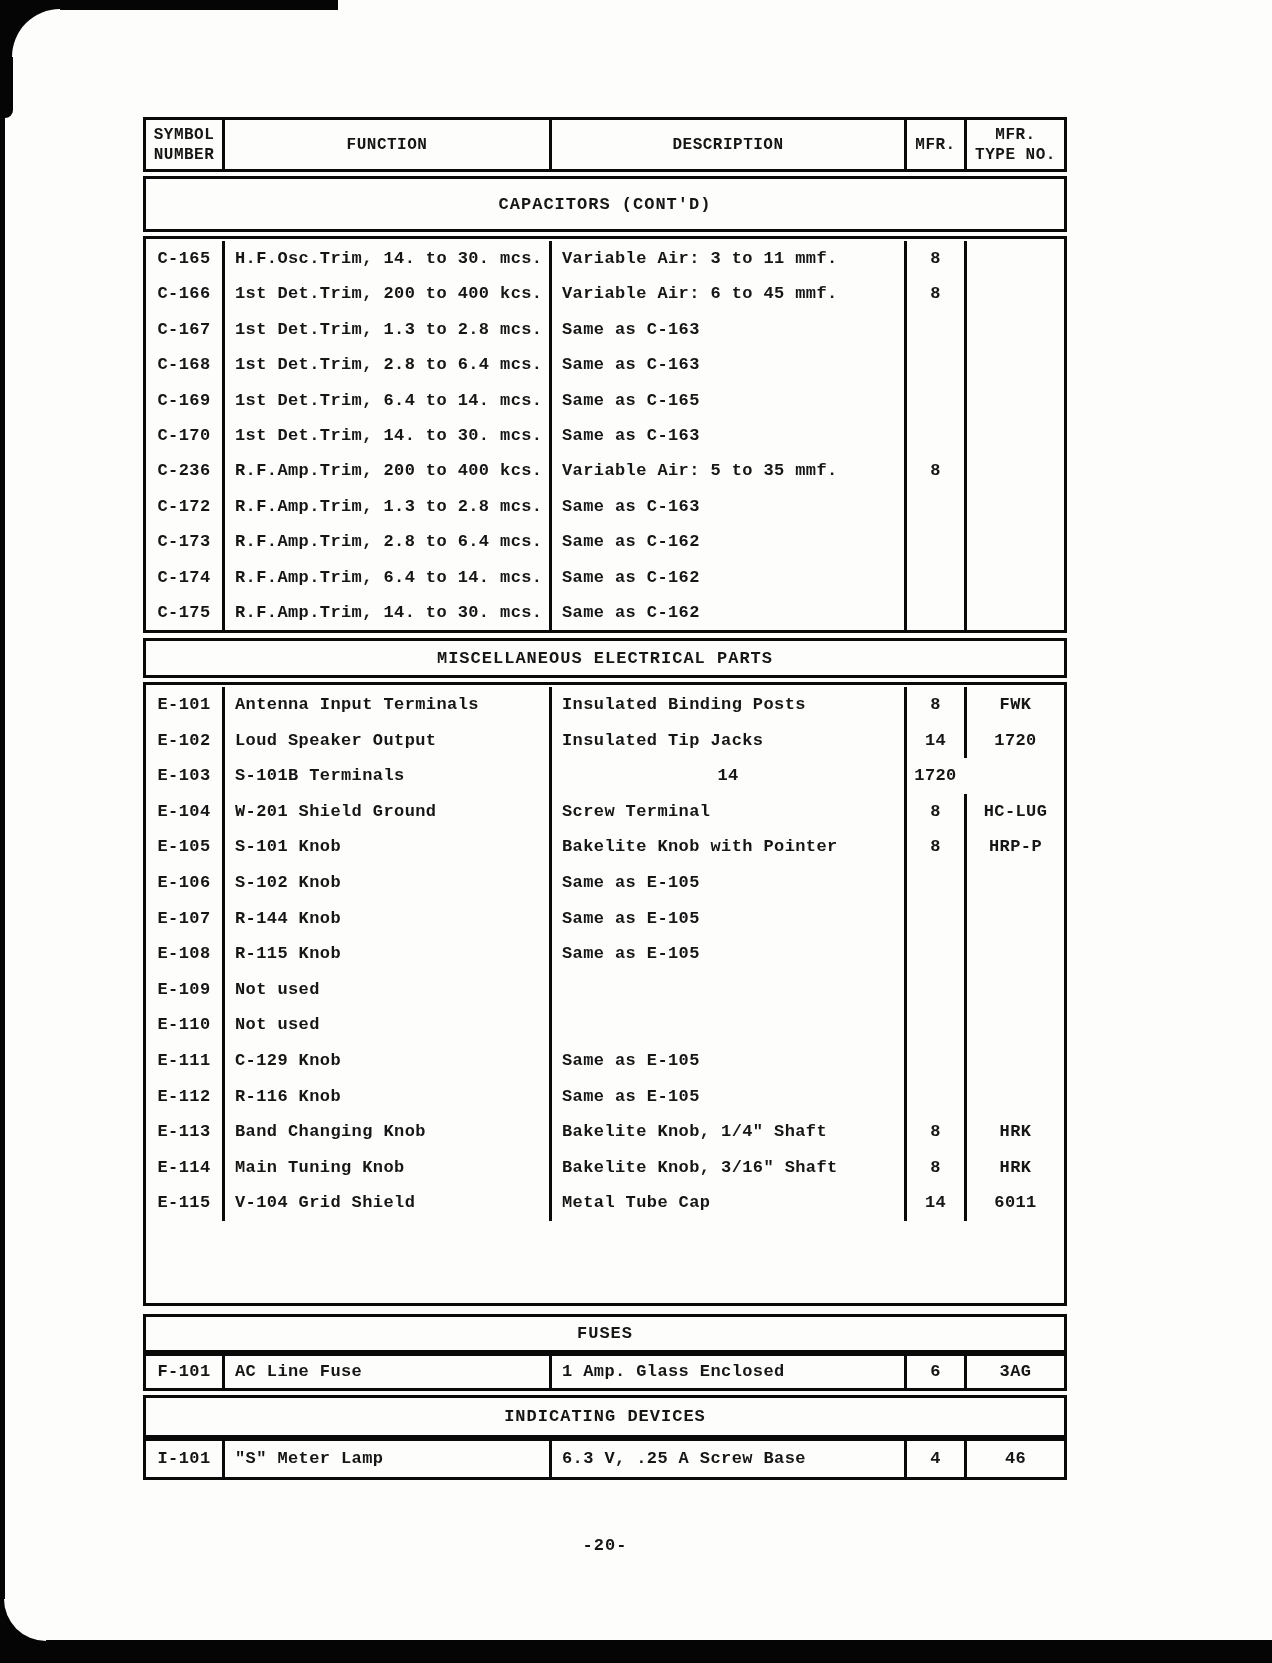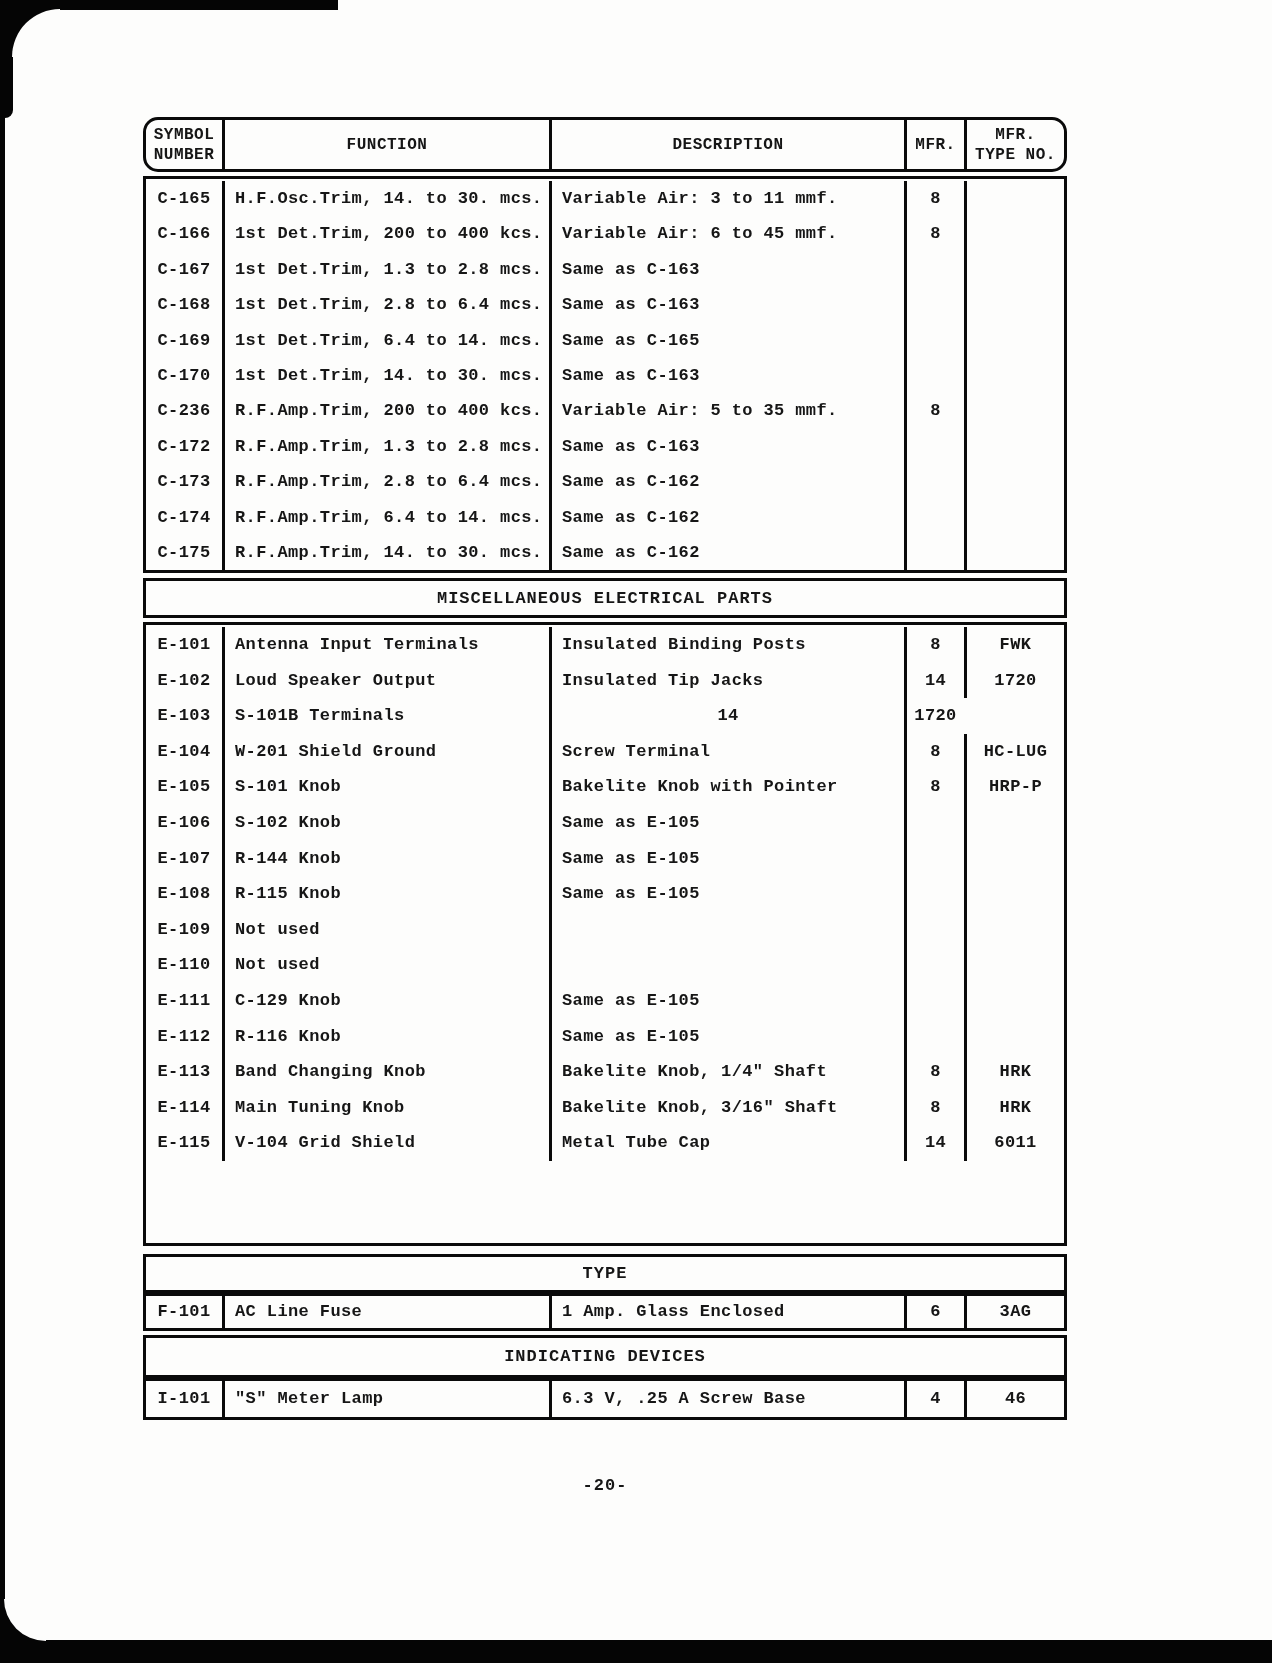--- a/index.html
+++ b/index.html
@@ -28,21 +28,21 @@
   }
   .doc *{box-sizing:border-box;}
   .head-box,.band,.rows-box{
     border:3px solid #0a0a0a;background:transparent;
   }
   .head-box{
     height:55px;margin-bottom:4px;
     display:grid;grid-template-columns:76px 327px 355px 60px 1fr;
     align-items:center;text-align:center;
     font-size:16px;font-weight:700;line-height:1.25;
-    white-space:pre-line;letter-spacing:0.5px;border-radius:15px;
+    white-space:pre-line;letter-spacing:0.5px;
   }
   .head-box .hcell{height:100%;display:flex;align-items:center;justify-content:center;}
   .head-box .hcell + .hcell{border-left:3px solid #0a0a0a;}
   .band{
     display:flex;align-items:center;justify-content:center;
     font-size:17px;font-weight:700;letter-spacing:1px;
   }
   .sec-0 .band{height:56px;margin-bottom:4px;}
   .sec-1 .band{height:40px;margin-bottom:4px;}
   .sec-2 .band{height:39px;margin-bottom:0;}
@@ -88,20 +88,21 @@
       <div class="hcell">SYMBOL
 NUMBER</div>
       <div class="hcell">FUNCTION</div>
       <div class="hcell">DESCRIPTION</div>
       <div class="hcell">MFR.</div>
       <div class="hcell">MFR.
 TYPE NO.</div>
     </div>
     <div id="sections">
         <div class="section sec-0">
+          <div class="band">CAPACITORS (CONT'D)</div>
           <div class="rows-box">
             <div class="row">
               <div class="cell c-symbol">C-165</div>
               <div class="cell c-function">H.F.Osc.Trim, 14. to 30. mcs.</div>
               <div class="cell c-description">Variable Air: 3 to 11 mmf.</div>
               <div class="cell c-mfr">8</div>
               <div class="cell c-type"></div>
             </div>
             <div class="row">
               <div class="cell c-symbol">C-166</div>
@@ -278,21 +279,21 @@
             <div class="row">
               <div class="cell c-symbol">E-115</div>
               <div class="cell c-function">V-104 Grid Shield</div>
               <div class="cell c-description">Metal Tube Cap</div>
               <div class="cell c-mfr">14</div>
               <div class="cell c-type">6011</div>
             </div>
           </div>
         </div>
         <div class="section sec-2">
-          <div class="band">TYPE</div>
+          <div class="band">FUSES</div>
           <div class="rows-box">
             <div class="row">
               <div class="cell c-symbol">F-101</div>
               <div class="cell c-function">AC Line Fuse</div>
               <div class="cell c-description">1 Amp. Glass Enclosed</div>
               <div class="cell c-mfr">6</div>
               <div class="cell c-type">3AG</div>
             </div>
           </div>
         </div>

